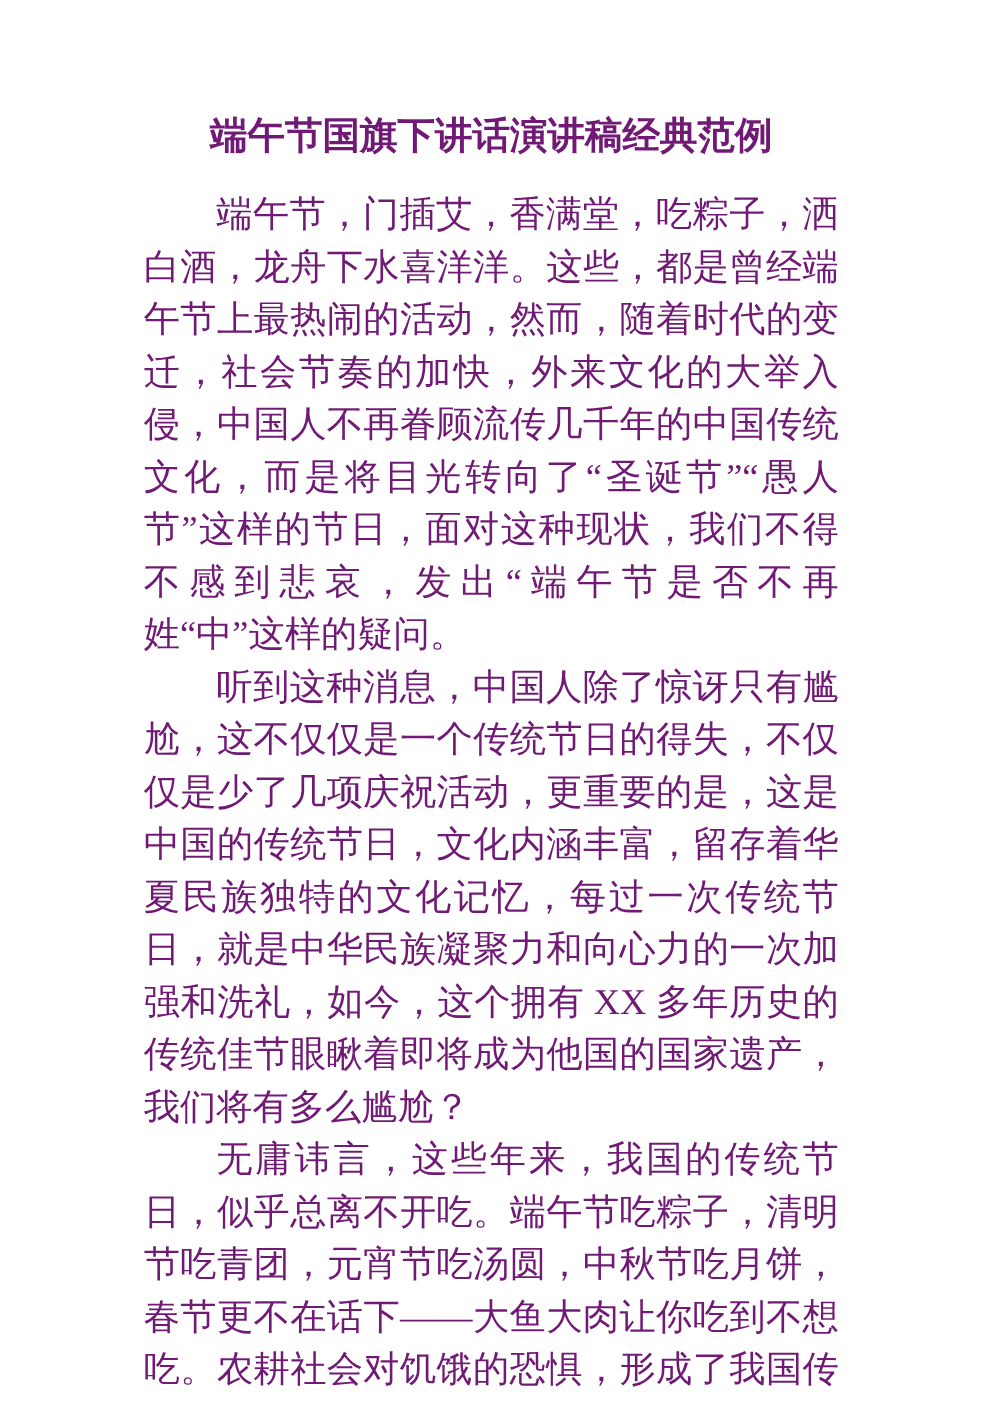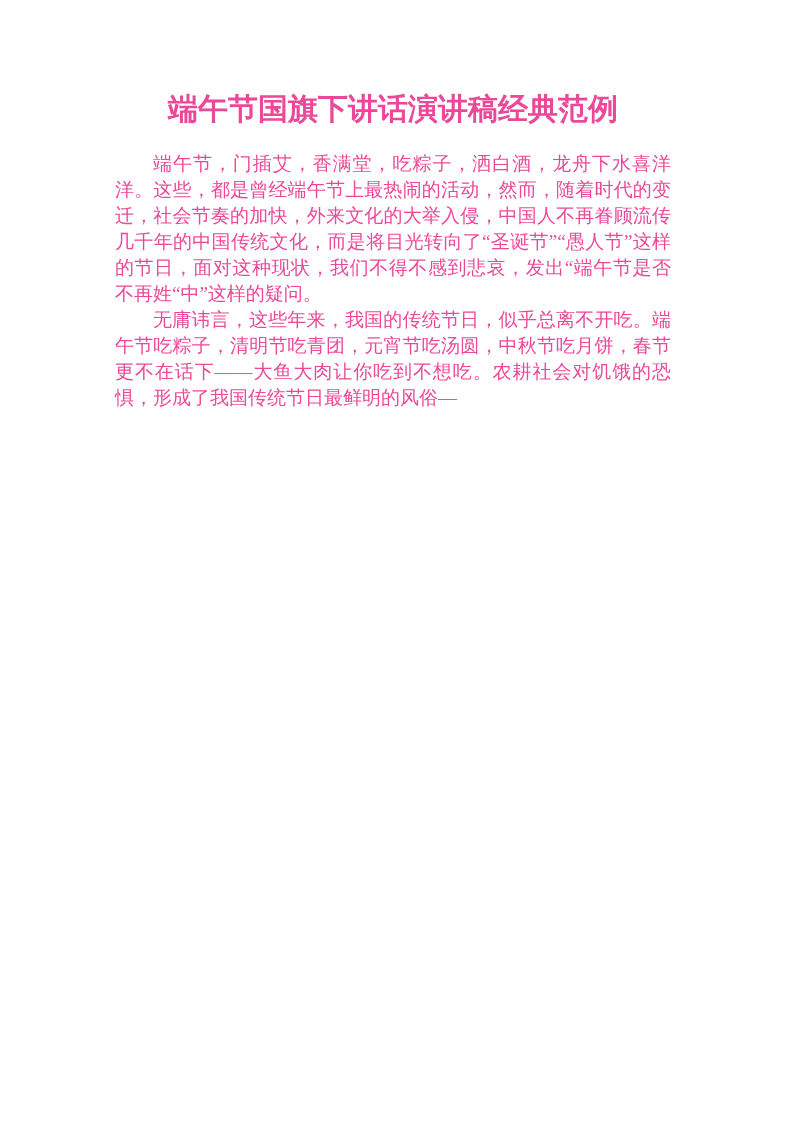--- a/index.html
+++ b/index.html
@@ -5,47 +5,48 @@
   html, body {
     margin: 0;
     padding: 0;
     background: #ffffff;
   }
   .page {
     position: relative;
     width: 793px;
     height: 1122px;
     background: #ffffff;
-    color: #ec4899;
+    color: #701a75;
     font-family: "Liberation Serif", "DejaVu Serif", serif;
     box-sizing: border-box;
     padding: 84px 122px 16px 115px;
     overflow: hidden;
   }
   .doc-title {
     margin: 0 0 17px 0;
     font-size: 30px;
     line-height: 50px;
     font-weight: bold;
     text-align: center;
     white-space: nowrap;
   }
   .para {
     margin: 0;
-    font-size: 19px;
-    line-height: 26px;
+    font-size: 29px;
+    line-height: 42px;
     text-align: justify;
     text-justify: inter-ideograph;
     text-indent: 2em;
     word-break: break-all;
     overflow-wrap: break-word;
   }
 </style>
 </head>
 <body>
 
 <div class="page">
   <h1 class="doc-title">端午节国旗下讲话演讲稿经典范例</h1>
   <div>
       <p class="para">端午节，门插艾，香满堂，吃粽子，洒白酒，龙舟下水喜洋洋。这些，都是曾经端午节上最热闹的活动，然而，随着时代的变迁，社会节奏的加快，外来文化的大举入侵，中国人不再眷顾流传几千年的中国传统文化，而是将目光转向了“圣诞节”“愚人节”这样的节日，面对这种现状，我们不得不感到悲哀，发出“端午节是否不再姓“中”这样的疑问。</p>
+      <p class="para">听到这种消息，中国人除了惊讶只有尴尬，这不仅仅是一个传统节日的得失，不仅仅是少了几项庆祝活动，更重要的是，这是中国的传统节日，文化内涵丰富，留存着华夏民族独特的文化记忆，每过一次传统节日，就是中华民族凝聚力和向心力的一次加强和洗礼，如今，这个拥有 XX 多年历史的传统佳节眼瞅着即将成为他国的国家遗产，我们将有多么尴尬？</p>
       <p class="para">无庸讳言，这些年来，我国的传统节日，似乎总离不开吃。端午节吃粽子，清明节吃青团，元宵节吃汤圆，中秋节吃月饼，春节更不在话下——大鱼大肉让你吃到不想吃。农耕社会对饥饿的恐惧，形成了我国传统节日最鲜明的风俗—</p>
     </div>
 </div>
 
 </body></html>

